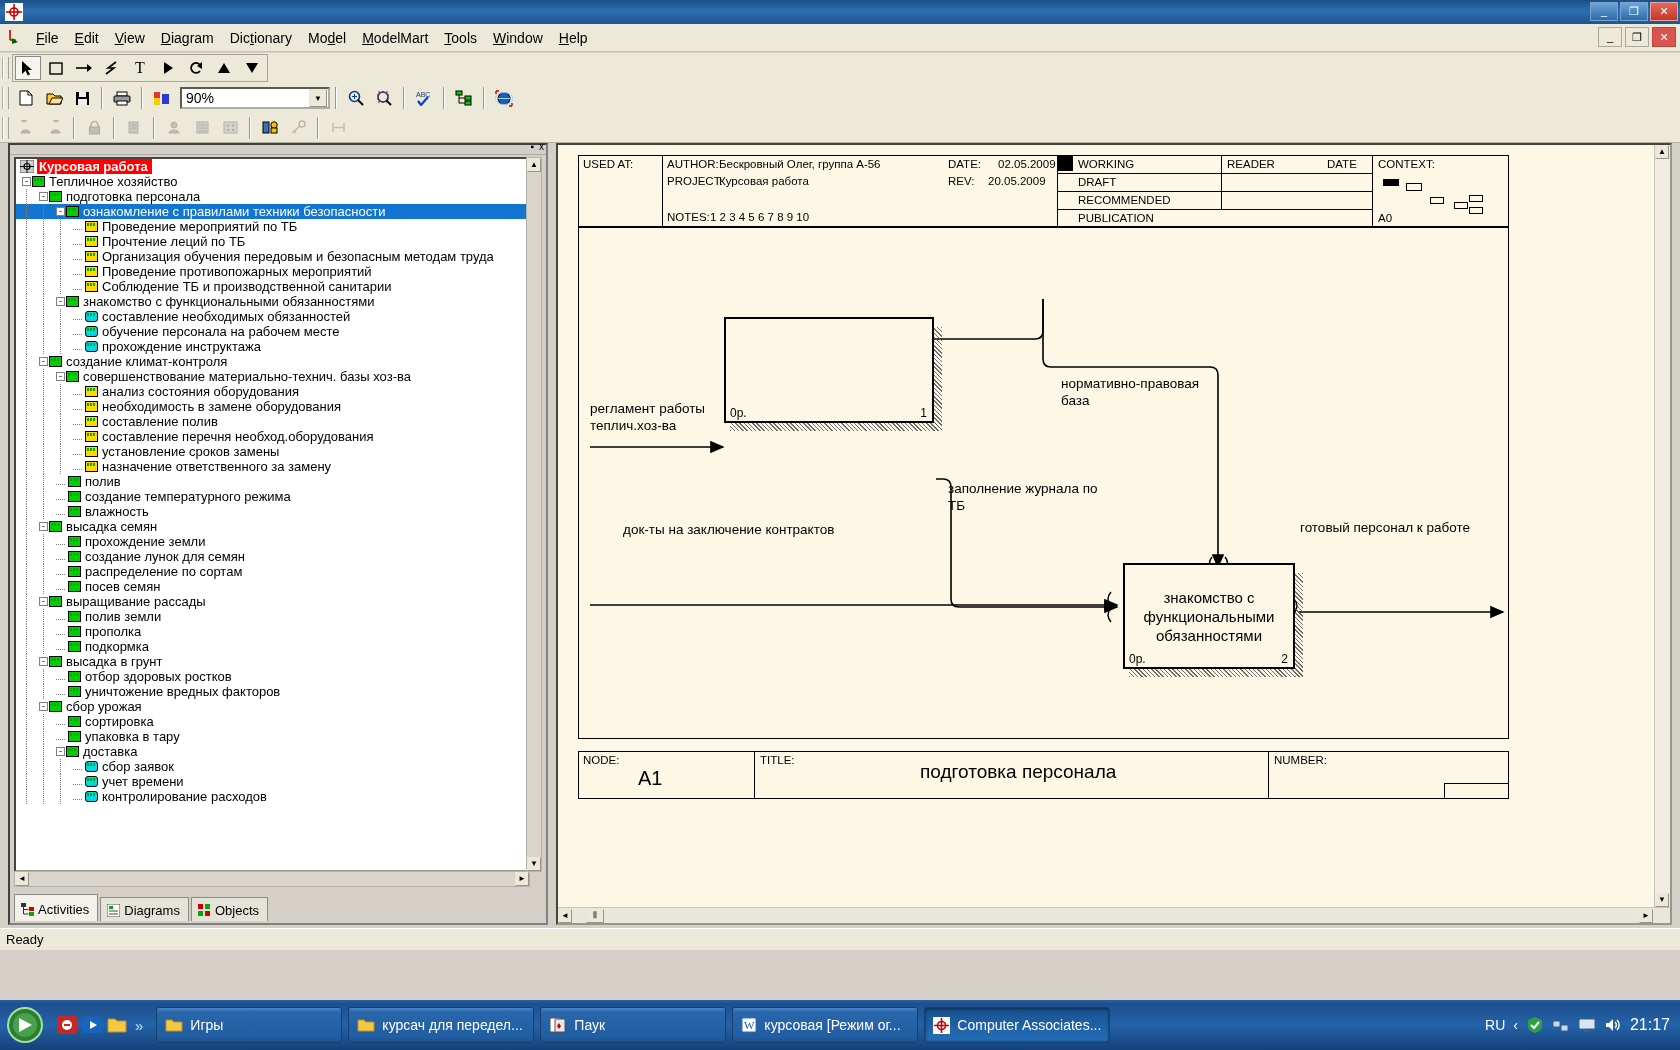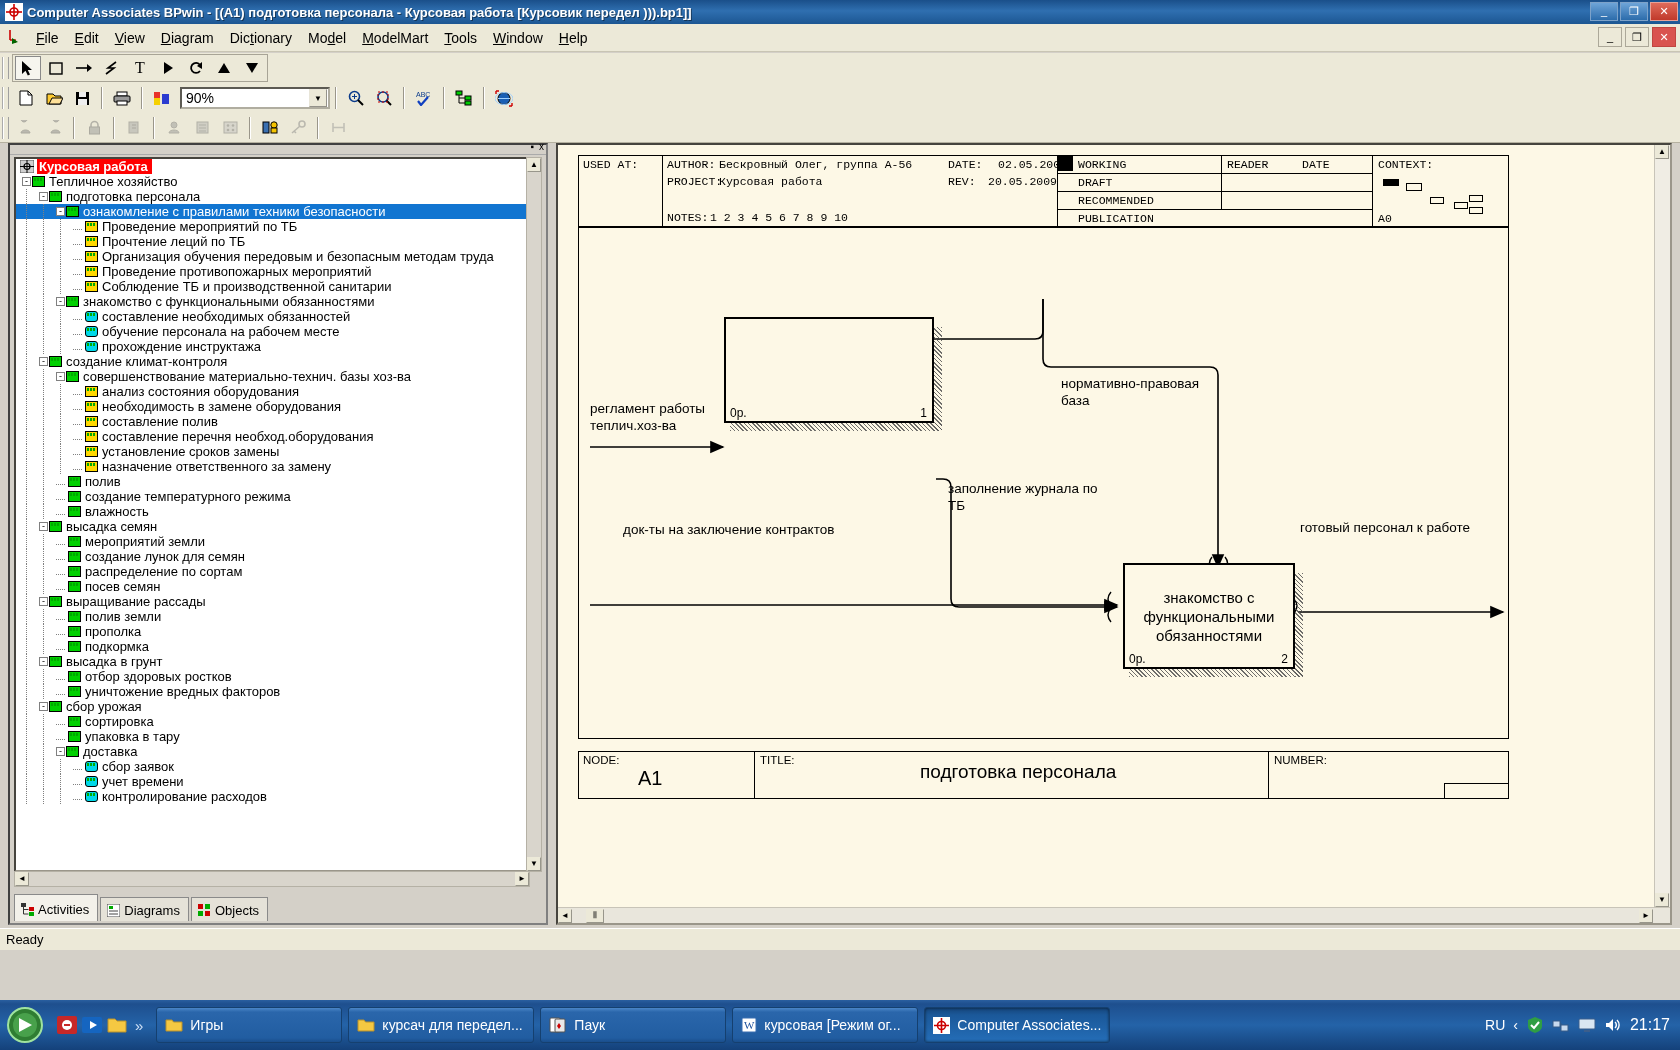--- a/index.html
+++ b/index.html
@@ -176,21 +176,21 @@
   .hthumb { width: 18px; height: 14px; background: #ece9d8; border: 1px outset #ece9d8; margin-left: 14px;
             display:flex; align-items:center; justify-content:center; }
   .hthumb span { font-size: 9px; letter-spacing:0px; }
 
   .sheet {
     position: absolute; left: 20px; top: 10px; width: 935px; height: 655px;
     background: #fdf8e6;
   }
   .kbox { position: absolute; border: 1px solid #000; }
 
-  .hdr-txt { position: absolute; font-size: 11.5px; color: #000; white-space: nowrap; font-family: Liberation Mono, monospace; }
+  .hdr-txt { position: absolute; font-size: 11.5px; color: #000; white-space: nowrap; }
 
   .act {
     position: absolute; border: 2px solid #000; background: #fdf8e6;
   }
   .act .lbl {
     position: absolute; left: 0; right: 0; top: 50%; transform: translateY(-50%);
     text-align: center; font-size: 15px; line-height: 19px; color: #000;
   }
   .act .cost { position: absolute; left: 4px; bottom: 1px; font-size: 12px; }
   .act .num  { position: absolute; right: 5px; bottom: 1px; font-size: 12px; }
@@ -252,21 +252,20 @@
 
   <div class="titlebar">
     <div class="ticon">
       <svg width="18" height="18" viewBox="0 0 18 18">
         <rect x="0" y="0" width="18" height="18" fill="#ffffff"></rect>
         <circle cx="9" cy="9" r="4" fill="none" stroke="#cc0000" stroke-width="1.6"></circle>
         <line x1="9" y1="1" x2="9" y2="17" stroke="#cc0000" stroke-width="1.6"></line>
         <line x1="1" y1="9" x2="17" y2="9" stroke="#cc0000" stroke-width="1.6"></line>
       </svg>
     </div>
-    <div class="ttext">Computer Associates BPwin - [(A1) подготовка персонала - Курсовая работа  [Курсовик передел ))).bp1]]</div>
     <div class="wbtns">
       <div class="wbtn">_</div>
       <div class="wbtn">❐</div>
       <div class="wbtn close">✕</div>
     </div>
   </div>
 
   <div class="menubar">
     <div class="appicon">
       <svg width="20" height="18" viewBox="0 0 20 18">
@@ -763,21 +762,21 @@
             <span>высадка семян</span>
           </div>
           <div class="trow">
             <span class="dotline" style="left: 10px;"></span>
             <span class="dotline" style="left: 27px;"></span>
             <span class="tspace" style="width: 40px;"></span>
             <span class="tspace" style="width: 11px;"><span style="display:inline-block;width:9px;border-top:1px dotted #808080;position:relative;top:-1px;"></span></span>
             <span class="ticon-box green">
               <i></i>
             </span>
-            <span>мероприятий земли</span>
+            <span>прохождение земли</span>
           </div>
           <div class="trow">
             <span class="dotline" style="left: 10px;"></span>
             <span class="dotline" style="left: 27px;"></span>
             <span class="tspace" style="width: 40px;"></span>
             <span class="tspace" style="width: 11px;"><span style="display:inline-block;width:9px;border-top:1px dotted #808080;position:relative;top:-1px;"></span></span>
             <span class="ticon-box green">
               <i></i>
             </span>
             <span>создание лунок  для семян</span>
@@ -1015,21 +1014,21 @@
       <div class="hdr-txt" style="left:370px;top:3px;">DATE:</div>
       <div class="hdr-txt" style="left:420px;top:3px;">02.05.2009</div>
       <div class="hdr-txt" style="left:370px;top:20px;">REV:</div>
       <div class="hdr-txt" style="left:410px;top:20px;">20.05.2009</div>
 
       <div class="hdr-txt" style="left:500px;top:3px;">WORKING</div>
       <div class="hdr-txt" style="left:500px;top:21px;">DRAFT</div>
       <div class="hdr-txt" style="left:500px;top:39px;">RECOMMENDED</div>
       <div class="hdr-txt" style="left:500px;top:57px;">PUBLICATION</div>
       <div class="hdr-txt" style="left:649px;top:3px;">READER</div>
-      <div class="hdr-txt" style="left:708px;top:3px;padding-left:16px;">DATE</div>
+      <div class="hdr-txt" style="left:733px;top:3px;padding-left:16px;">DATE</div>
       <div class="hdr-txt" style="left:800px;top:3px;">CONTEXT:</div>
       <div class="hdr-txt" style="left:800px;top:57px;">A0</div>
 
       <div style="position:absolute;left:805px;top:24px;width:16px;height:7px;background:#000;"></div>
       <div style="position:absolute;left:828px;top:28px;width:16px;height:8px;border:1px solid #000;"></div>
       <div style="position:absolute;left:852px;top:42px;width:14px;height:7px;border:1px solid #000;"></div>
       <div style="position:absolute;left:876px;top:47px;width:14px;height:7px;border:1px solid #000;"></div>
       <div style="position:absolute;left:891px;top:40px;width:14px;height:7px;border:1px solid #000;"></div>
       <div style="position:absolute;left:891px;top:52px;width:14px;height:7px;border:1px solid #000;"></div>
 

